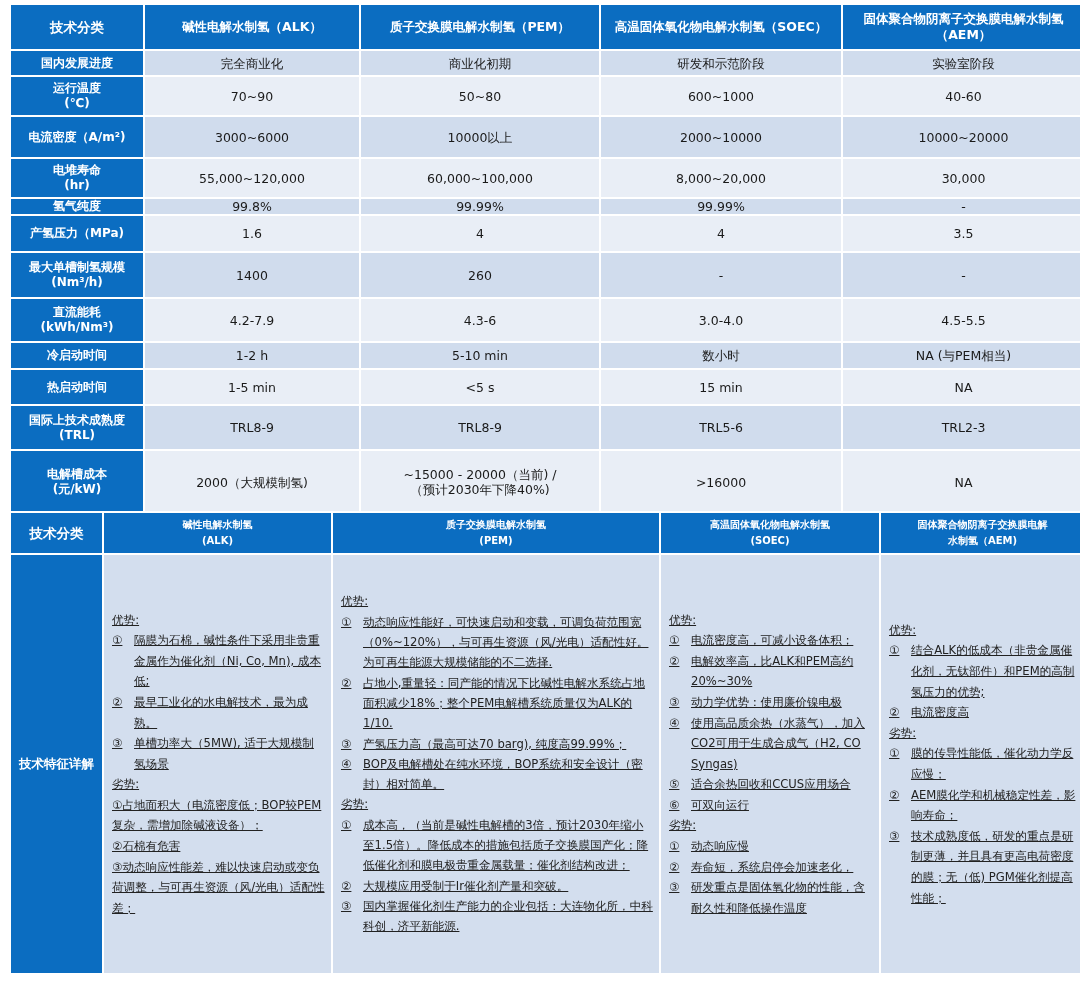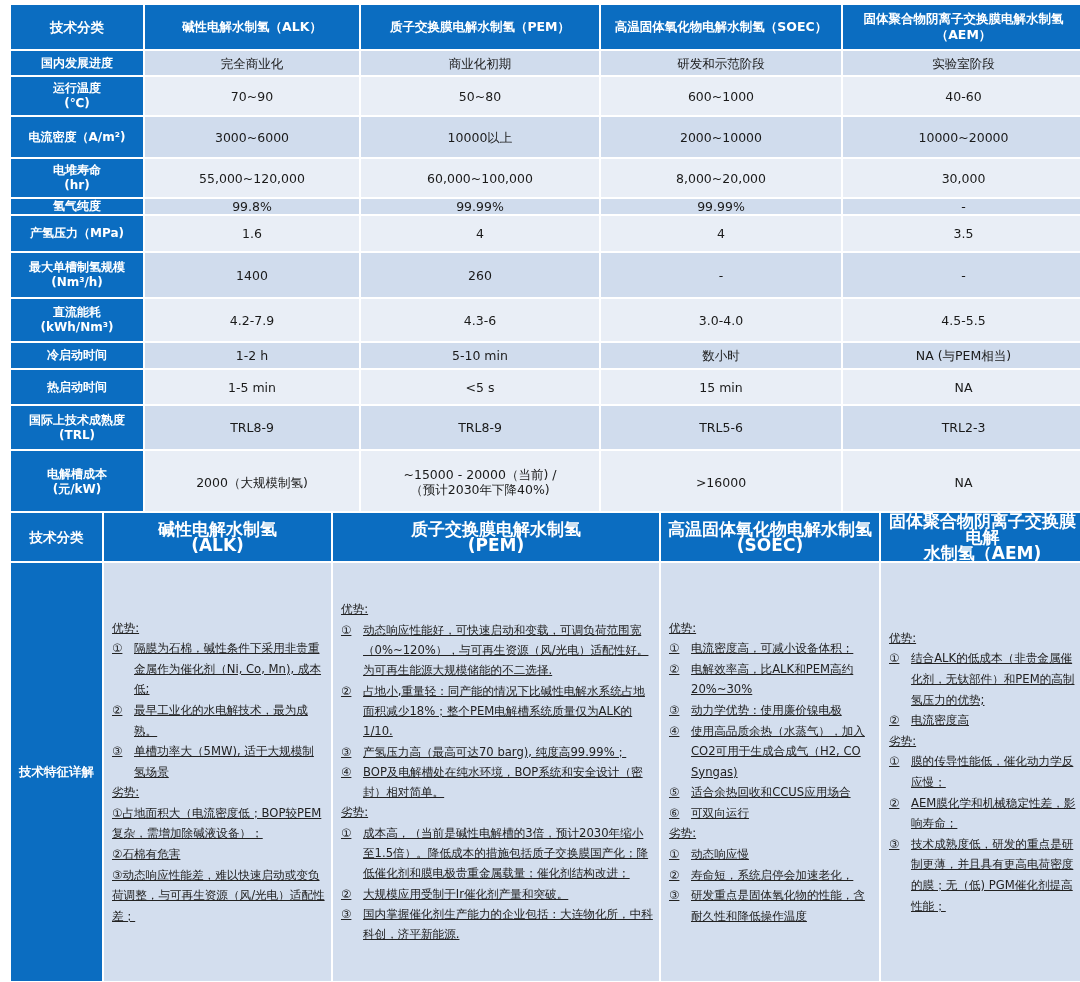--- a/index.html
+++ b/index.html
@@ -14,21 +14,21 @@
   
   #tbl-top { top: 3px; width: 1075px; }
   #tbl-top th { background: #0b6dc1; color: #ffffff; font-weight: bold; font-size: 12.5px; line-height: 16px; }
   #tbl-top th.rowhead { font-size: 12px; line-height: 15px; }
   #tbl-top td { font-size: 12.5px; line-height: 15px; }
   #tbl-top tr.dark td { background: #d0dced; }
   #tbl-top tr.light td { background: #e9eef6; }
 
   
   #tbl-bottom { top: 511px; width: 1075px; }
-  #tbl-bottom th { background: #0b6dc1; color: #ffffff; font-weight: bold; font-size: 17px; line-height: 16px; }
+  #tbl-bottom th { background: #0b6dc1; color: #ffffff; font-weight: bold; font-size: 10px; line-height: 16px; }
   #tbl-bottom td.detail {
     background: #d3deee; text-align: left; vertical-align: middle;
     font-size: 11.6px; line-height: 20.6px; padding: 0 6px 0 8px; color: #222; text-decoration: underline;
   }
   #tbl-bottom th.rowhead-big { font-size: 12.5px; }
   .item { display: flex; }
   .item .num { width: 22px; flex: 0 0 22px; }
   .item .txt { flex: 1; }
   .plain { margin: 0; }
 </style>

